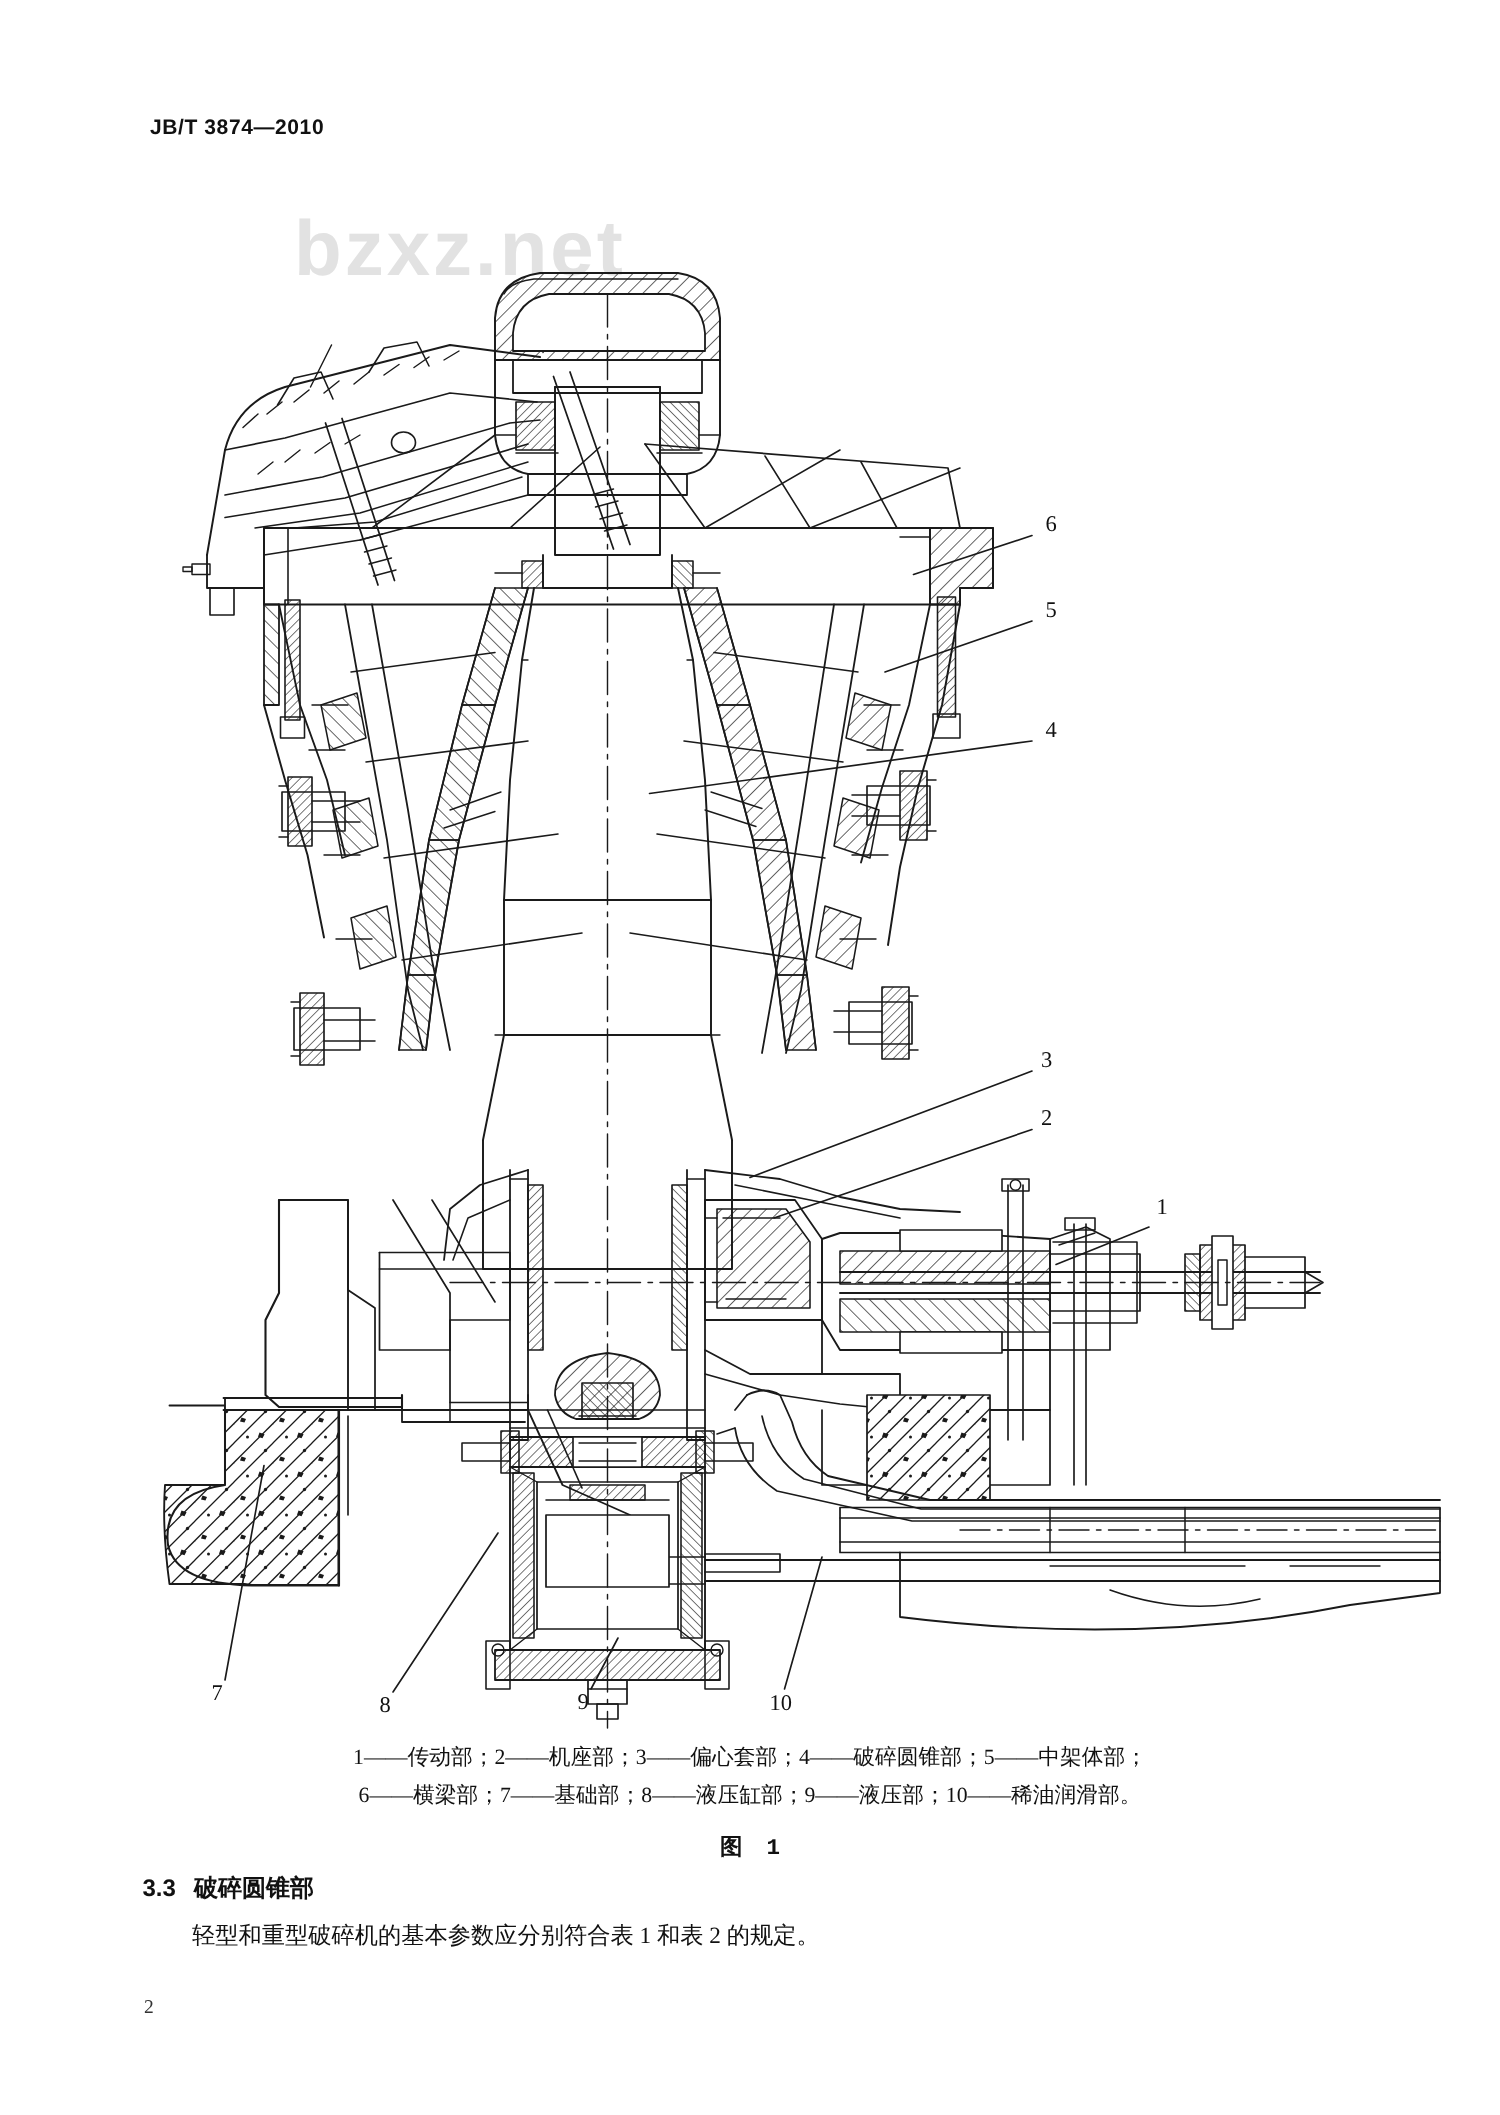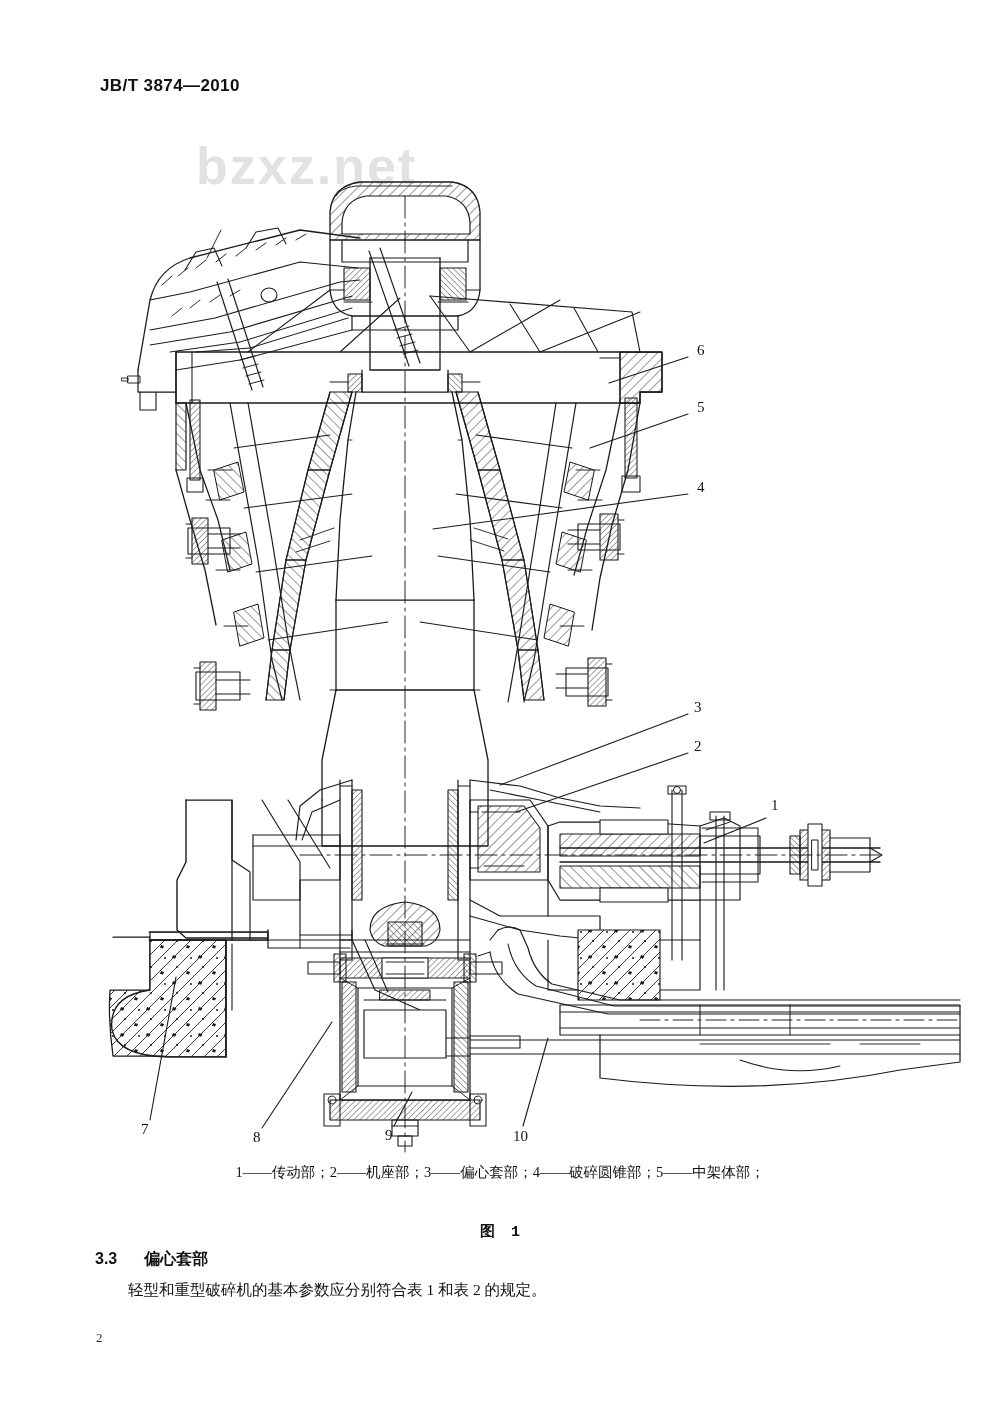--- a/index.html
+++ b/index.html
@@ -16,21 +16,21 @@
     overflow: hidden;
   }
 
   
   .page-header {
     position: absolute;
     left: 100px;
     top: 76px;
     font-family: "Liberation Sans", "DejaVu Sans", sans-serif;
     font-weight: bold;
-    font-size: 17px;
+    font-size: 14px;
     letter-spacing: 0.4px;
     color: #111;
   }
 
   
   .watermark {
     position: absolute;
     left: 196px;
     top: 136px;
     font-family: "Liberation Sans", "DejaVu Sans", sans-serif;
@@ -97,21 +97,21 @@
   
   .section-heading {
     position: absolute;
     left: 95px;
     top: 1249px;
     font-family: "Liberation Sans", "DejaVu Sans", sans-serif;
     font-weight: bold;
     font-size: 16px;
     color: #111;
   }
-  .section-heading .num { margin-right: 27px; }
+  .section-heading .num { margin-right: 12px; }
 
   .body-para {
     position: absolute;
     left: 128px;
     top: 1280px;
     font-family: "Liberation Serif", "DejaVu Serif", serif;
     font-size: 15.5px;
     color: #111;
     text-align: right;
   }
@@ -505,25 +505,26 @@
 <div class="callout" style="left:697px; top:480px;">4</div>
 <div class="callout" style="left:697px; top:400px;">5</div>
 <div class="callout" style="left:697px; top:343px;">6</div>
 <div class="callout" style="left:141px; top:1122px;">7</div>
 <div class="callout" style="left:253px; top:1130px;">8</div>
 <div class="callout" style="left:385px; top:1128px;">9</div>
 <div class="callout" style="left:513px; top:1129px;">10</div>
 
 <div class="legend">
   <div>1——传动部；2——机座部；3——偏心套部；4——破碎圆锥部；5——中架体部；</div>
+  <div>6——横梁部；7——基础部；8——液压缸部；9——液压部；10——稀油润滑部。</div>
 </div>
 
 <div class="fig-caption">
   <span>图</span><span class="gap"></span><span>1</span>
 </div>
 
 <div class="section-heading">
-  <span class="num">3.3</span><span>偏心套部</span>
+  <span class="num">3.3</span><span>破碎圆锥部</span>
 </div>
 
 <div class="body-para">轻型和重型破碎机的基本参数应分别符合表 1 和表 2 的规定。</div>
 
 <div class="page-number">2</div>
 
 </body></html>

